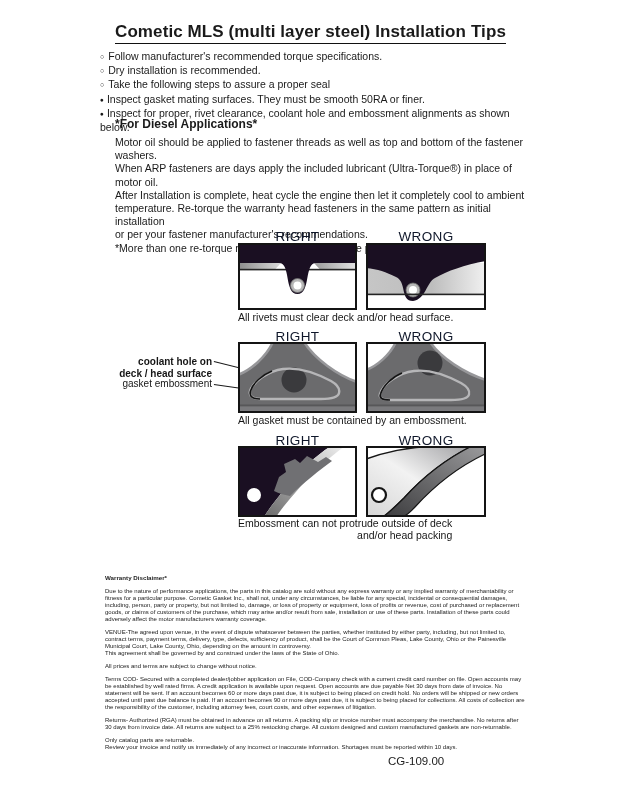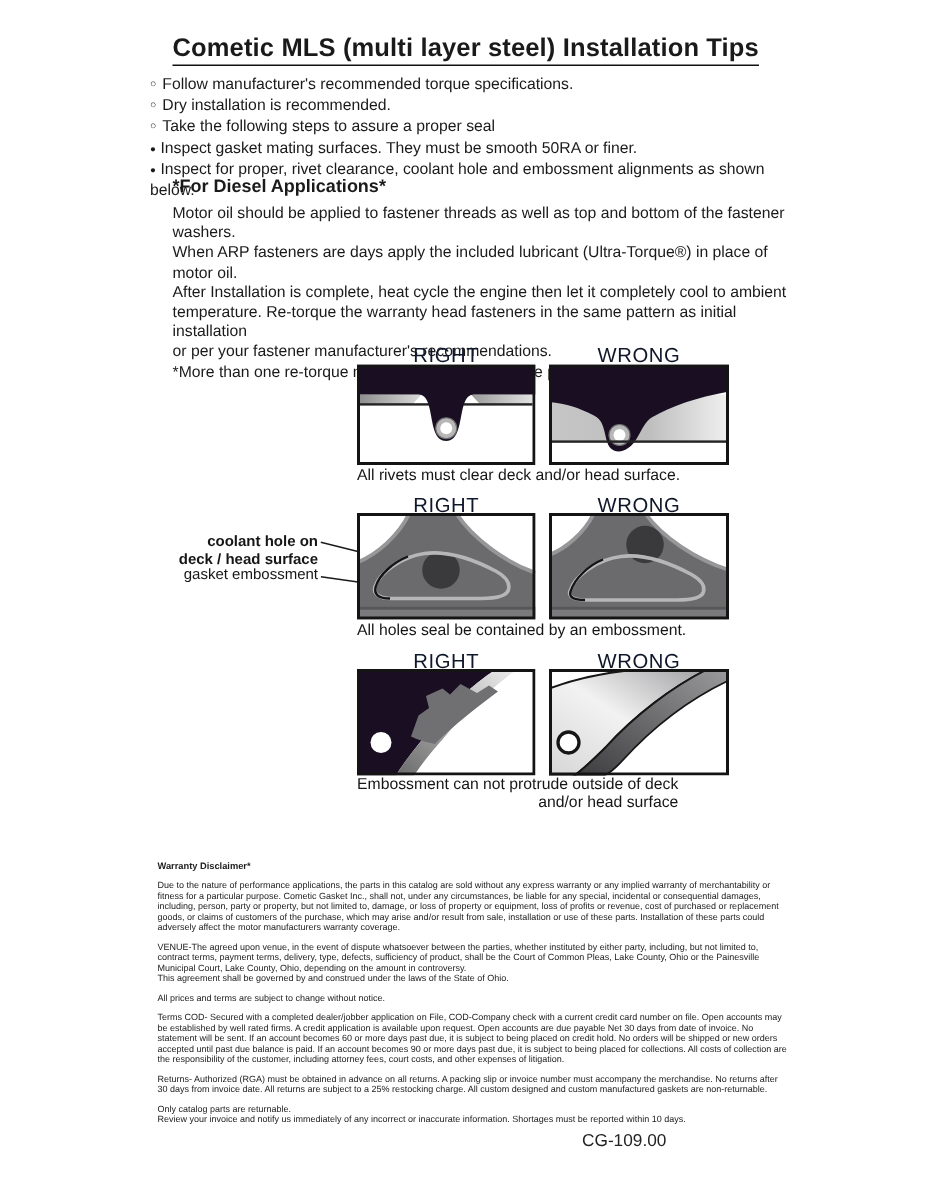--- a/index.html
+++ b/index.html
@@ -152,21 +152,21 @@
       <path d="M30,0 C24,13 11,24 0,28" fill="none" stroke="#97979a" stroke-width="2.6"></path>
       <path d="M64,0 H120 V38 C98,31 75,16 64,0 Z" fill="#ffffff"></path>
       <path d="M64,0 C75,16 98,31 120,38" fill="none" stroke="#97979a" stroke-width="2.6"></path>
       <circle cx="64" cy="21" r="12.5" fill="#3a3a3d"></circle>
       <path d="M14,52 C17,42 32,31 48,29 C63,27 80,33 95,41 C102,45 104,49 103,52.5 C102,56.5 95,58 85,58 H25 C17,58 12.5,56 14,52 Z" fill="none" stroke="#b6b6b8" stroke-width="2.4" stroke-linejoin="round"></path>
       <path d="M36,31 C26,35 17,44 14.5,52 C13,56 16,58 24,58" fill="none" stroke="#141414" stroke-width="1.6"></path>
       <rect x="1" y="1" width="118" height="69" fill="none" stroke="#141414" stroke-width="2"></rect>
     </svg>
   </div>
 
-  <div class="caption cap2">All holes seal be contained by an embossment.</div>
+  <div class="caption cap2">All gasket must be contained by an embossment.</div>
 
   <div class="dlabel col-a row3-label">RIGHT</div>
   <div class="dlabel col-b row3-label">WRONG</div>
 
   <div class="panel pa row3-panel">
     <svg width="119" height="71" viewBox="0 0 119 71" xmlns="http://www.w3.org/2000/svg">
       <defs>
         <linearGradient id="g3a" x1="0" y1="1" x2="1" y2="0">
           <stop offset="0" stop-color="#6a6a6a"></stop>
             <stop offset="1" stop-color="#efefef"></stop>
@@ -197,21 +197,21 @@
       <rect width="120" height="71" fill="#ffffff"></rect>
       <path d="M0,13 C22,5 45,1 68,0 H106 C82,12 57,31 38,52 C29,61 21,68 17,71 H0 Z" fill="url(#g4a)" stroke="#161616" stroke-width="1.4"></path>
       <path d="M106,0 H119 V8 C94,20 69,39 49,61 C43,67.5 39,70 37,71 H17 C21,68 29,61 38,52 C57,31 82,12 106,0 Z" fill="url(#g4b)" stroke="#161616" stroke-width="1.2"></path>
       <circle cx="13" cy="49" r="7" fill="#ffffff" stroke="#161616" stroke-width="2.2"></circle>
       <rect x="1" y="1" width="118" height="69" fill="none" stroke="#141414" stroke-width="2"></rect>
     </svg>
   </div>
 
   <div class="caption cap3">
     <div>Embossment can not protrude outside of deck</div>
-    <div>and/or head surface</div>
+    <div>and/or head packing</div>
   </div>
 
   <div class="disclaimer">
     <div class="disc-heading">Warranty Disclaimer*</div>
     <p class="disc-p">Due to the nature of performance applications, the parts in this catalog are sold without any express warranty or any implied warranty of merchantability or fitness for a particular purpose.  Cometic Gasket Inc., shall not, under any circumstances, be liable for any special, incidental or consequential damages, including, person, party or property, but not limited to, damage, or loss of property or equipment, loss of profits or revenue, cost of purchased or replacement goods, or claims of customers of the purchase, which may arise and/or result from sale, installation or use of these parts.  Installation of these parts could adversely affect the motor manufacturers warranty coverage.</p>
     <p class="disc-p disc-gap">VENUE-The agreed upon venue, in the event of dispute whatsoever between the parties, whether instituted by either party, including, but not limited to, contract terms, payment terms, delivery, type, defects, sufficiency of product, shall be the Court of Common Pleas, Lake County, Ohio or the Painesville Municipal Court, Lake County, Ohio, depending on the amount in controversy.</p>
     <p class="disc-p">This agreement shall be governed by and construed under the laws of the State of Ohio.</p>
     <p class="disc-p disc-gap">All prices and terms are subject to change without notice.</p>
     <p class="disc-p disc-gap">Terms COD- Secured with a completed dealer/jobber application on File, COD-Company check with a current credit card number on file.  Open accounts may be established by well rated firms.  A credit application is available upon request.  Open accounts are due payable Net 30 days from date of invoice.  No statement will be sent.  If an account becomes 60 or more days past due, it is subject to being placed on credit hold.  No orders will be shipped or new orders accepted until past due balance is paid.  If an account becomes 90 or more days past due, it is subject to being placed for collections.  All costs of collection are the responsibility of the customer, including attorney fees, court costs, and other expenses of litigation.</p>
     <p class="disc-p disc-gap">Returns- Authorized (RGA) must be obtained in advance on all returns.  A packing slip or invoice number must accompany the merchandise.  No returns after 30 days from invoice date.  All returns are subject to a 25% restocking charge.  All custom designed and custom manufactured gaskets are non-returnable.</p>

